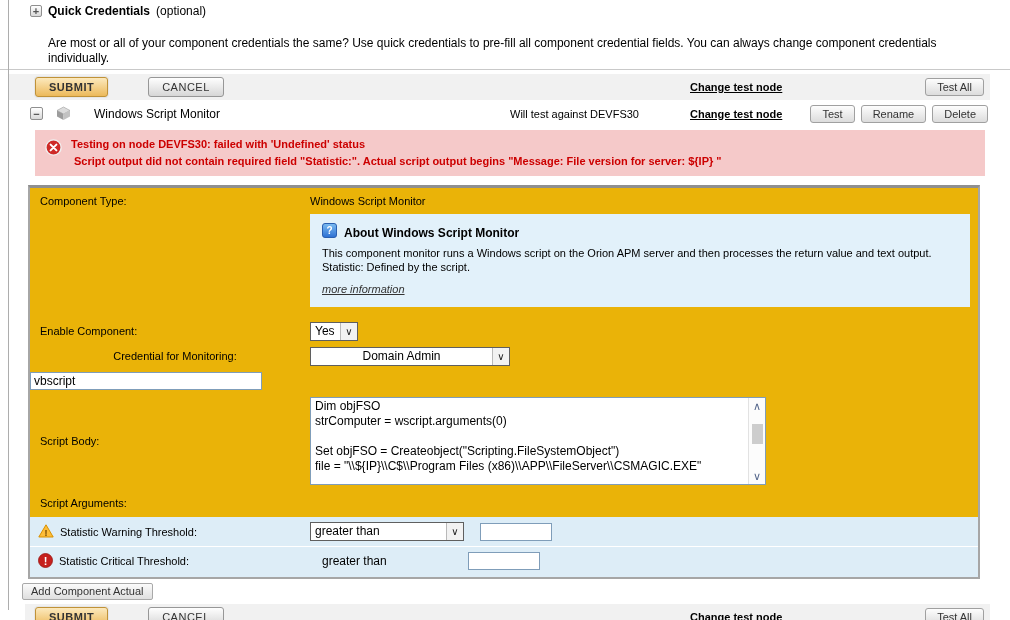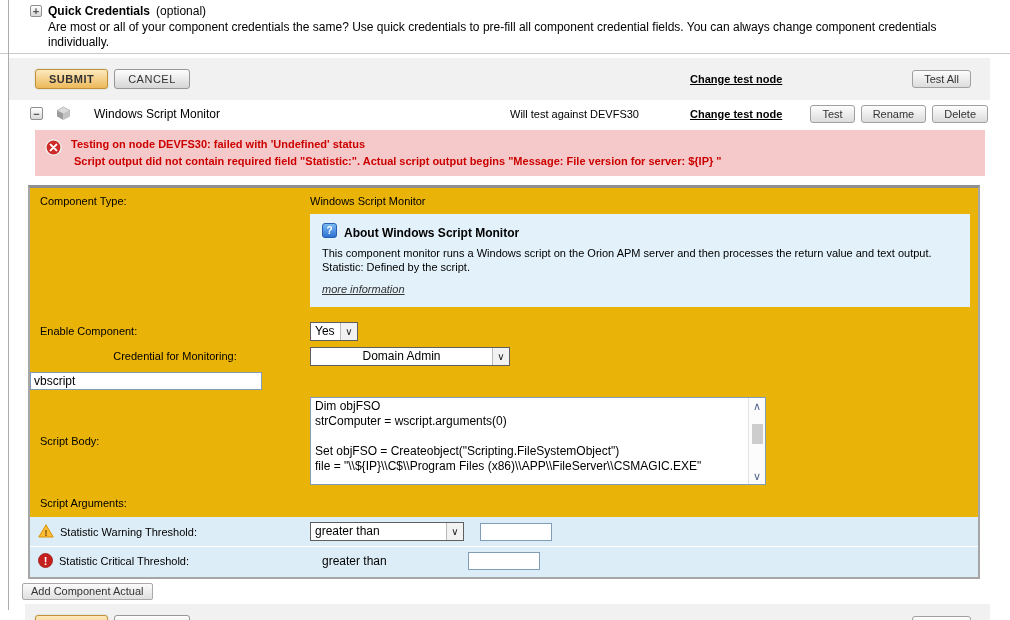--- a/index.html
+++ b/index.html
@@ -6,46 +6,46 @@
   html,body { background:#fff; }
   body { font-family:"Liberation Sans", sans-serif; color:#000; }
   .page { position:relative; width:1010px; height:620px; background:#fff; overflow:hidden; display:flow-root; }
   .left-rule { position:absolute; left:8px; top:0; height:610px; width:1px; background:#adadad; }
 
   
   .qc { padding:3px 0 0 30px; }
   .qc-title-row { display:flex; align-items:center; gap:6px; height:16px; }
   .qc-title { font-size:12px; font-weight:bold; }
   .qc-suffix { font-size:12px; }
-  .qc-desc { width:935px; font-size:12px; line-height:15px; margin-top:1px; padding-left:18px; }
+  .qc-desc { width:935px; font-size:12px; line-height:15px; margin-top:17px; padding-left:18px; }
   .plus-box, .minus-box { width:12px; height:12px; border:1px solid #8f8f8f; border-radius:2px;
       background:linear-gradient(#ffffff,#d8d8d8); font-size:11px; font-weight:bold; color:#555;
       display:inline-flex; align-items:center; justify-content:center; line-height:10px; cursor:pointer; }
   .minus-box { width:13px; height:13px; }
 
   .divider { border-top:1px solid #c9c9c9; margin-top:3px; }
 
   
-  .bar { position:relative; background:#f1f1f1; height:42px; display:flex; align-items:center; }
+  .bar { position:relative; background:#f1f1f1; height:26px; display:flex; align-items:center;gap:34px; }
   .top-bar  { margin:4px 20px 0 9px;  padding-left:26px; }
   .bottom-bar { margin:4px 20px 0 25px; padding-left:10px; }
   .btn { display:inline-flex; align-items:center; justify-content:center; font-size:11px; color:#333;
       border-radius:3px; cursor:pointer; }
   .btn-orange { height:20px; padding:0 13px; background:linear-gradient(#fce9bd,#ecb95a); border:1px solid #c09238;
       box-shadow:0 0 0 1px #e6e6e6; font-weight:bold; letter-spacing:.5px; }
   .btn-gray { height:20px; padding:0 13px; background:linear-gradient(#fefefe,#d6d6d6); border:1px solid #979797;
       letter-spacing:.5px; }
   .btn-sm { height:18px; padding:0 11px; background:linear-gradient(#fdfdfd,#dcdcdc); border:1px solid #a0a0a0;
       border-radius:3px; }
   .btn + .btn { margin-left:6px; }
   .link { font-size:11px; font-weight:bold; color:#000; text-decoration:underline; cursor:pointer; }
   .bar .link { position:absolute; }
   .top-bar .link { left:681px; }
   .bottom-bar .link { left:665px; }
-  .bar .btn-testall { position:absolute; right:19px; }
+  .bar .btn-testall { position:absolute; right:6px; }
 
   
   .mon-row { position:relative; height:27px; display:flex; align-items:center; padding-left:30px; margin-right:20px; }
   .cube { margin-left:12px; display:inline-flex; }
   .mon-title { margin-left:22px; font-size:12px; }
   .mon-target { position:absolute; left:510px; font-size:11px; }
   .mon-row .link { position:absolute; left:690px; }
   .mon-btns { position:absolute; right:2px; display:flex; }
 
   

